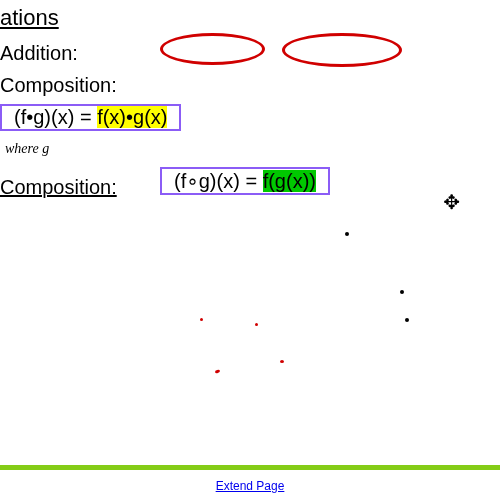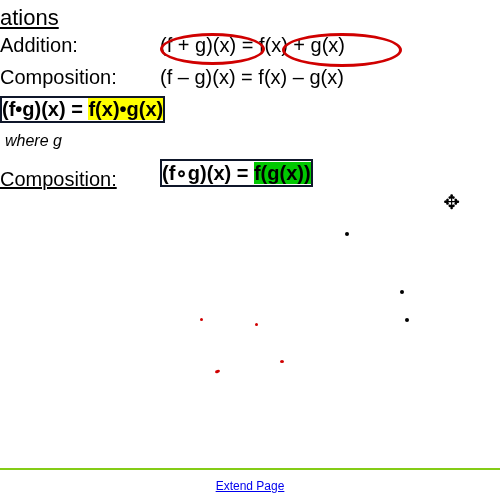--- a/index.html
+++ b/index.html
@@ -13,58 +13,58 @@
     }
     .content {
       position: absolute;
       top: 5px;
       left: 0;
       right: 0;
     }
     .heading {
       font-size: 22px;
       text-decoration: underline;
+      margin-bottom: 8px;
       margin-left: 0;
     }
     .row {
       display: flex;
       align-items: center;
       font-size: 20px;
       margin-bottom: 4px;
       height: 28px;
     }
     .label {
       width: 160px;
       flex-shrink: 0;
     }
     .formula {
       position: relative;
       white-space: nowrap;
       font-size: 20px;
     }
     .boxed {
-      border: 2px solid #0f172a;
-      padding: 0 0;
+      border: 2px solid #8b5cf6;
+      padding: 0 12px;
       display: inline-block;
-      font-weight: bold;
     }
     .hl-yellow { background: #ffff00; }
     .hl-green { background: #00c800; text-align: center; }
     .red-circle {
       position: absolute;
       border: 3px solid #d00000;
       border-radius: 50%;
       pointer-events: none;
     }
     .circle1 { top: 28px; left: 160px; width: 105px; height: 32px; }
     .circle2 { top: 28px; left: 282px; width: 120px; height: 34px; }
     .handwritten {
-      font-family: Liberation Sans, sans-serif;
+      font-family: Liberation Serif, serif;
       font-style: italic;
-      font-size: 16px;
+      font-size: 14px;
       margin-left: 5px;
     }
     .cursor-move {
       position: absolute;
       top: 190px;
       right: 40px;
       font-size: 20px;
       color: #000;
     }
     .dot {
@@ -81,46 +81,42 @@
     .d4 { top: 318px; left: 200px; width:3px; height:3px;}
     .d5 { top: 323px; left: 255px; width:3px; height:3px;}
     .d6 { top: 370px; left: 215px; width:5px; height:3px; transform: rotate(-15deg);}
     .d7 { top: 360px; left: 280px; width:4px; height:3px;}
     .footer {
       position: absolute;
       bottom: 0;
       left: 0;
       right: 0;
       text-align: center;
-      border-top: 2px solid #84cc16;
+      border-top: 5px solid #84cc16;
       padding: 6px 0;
       background: #fff;
     }
     .footer a {
       color: #0000ee;
       font-size: 12px;
       text-decoration: underline;
     }
   </style>
 </head>
 <body>
 
 <div class="content">
   <div class="heading">ations</div>
 
   <div class="row">
     <span class="label">Addition:</span>
-    <span class="formula">
-      <span>(f + g)(x) </span><span>=</span><span> f(x) + g(x)</span>
-    </span>
   </div>
 
   <div class="row">
     <span class="label">Composition:</span>
-    <span class="formula">(f – g)(x) = f(x) – g(x)</span>
   </div>
 
   <div class="row">
     <span class="formula boxed">
       <span>(f•g)(x) = </span><span class="hl-yellow">f(x)•g(x)</span>
     </span>
   </div>
 
   <div class="row">
     <span class="handwritten">where g</span>

